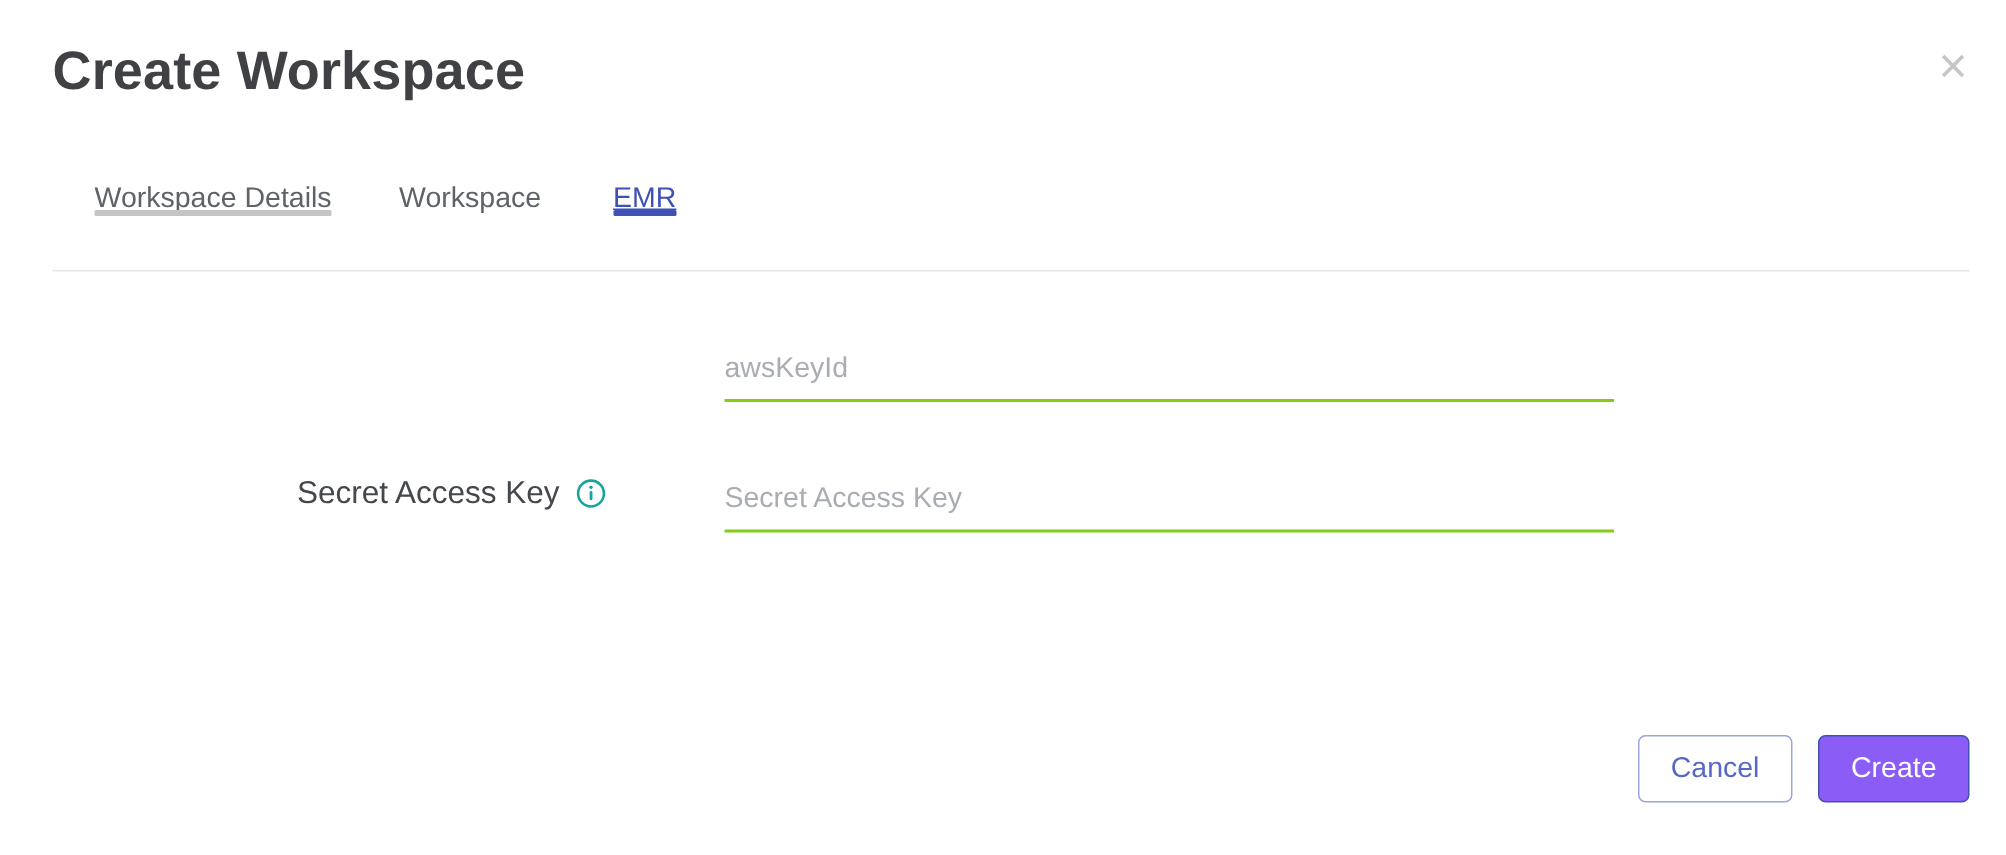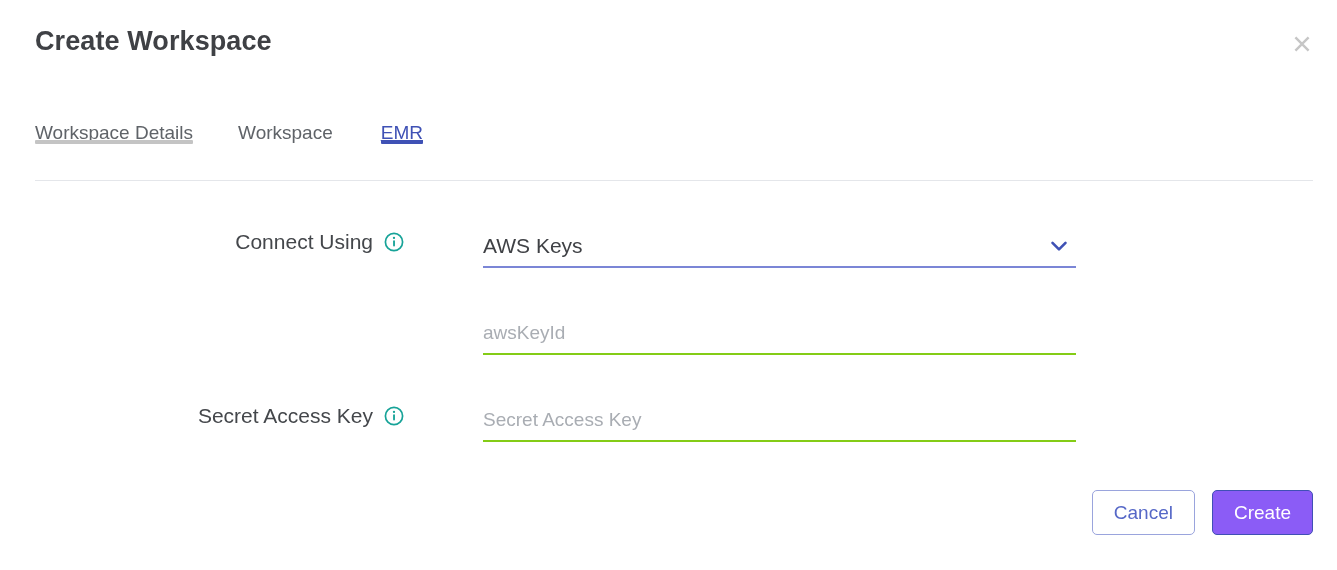--- a/index.html
+++ b/index.html
@@ -29,21 +29,21 @@
   .dialog-header {
     position: absolute;
     left: 0; top: 0;
     width: 100%;
     height: 88px;
   }
   .dialog-title {
     position: absolute;
     left: 35px;
     top: 26px;
-    font-size: 27px;
+    font-size: 36px;
     font-weight: bold;
     color: #3f4145;
     letter-spacing: 0.1px;
     white-space: nowrap;
   }
   .close-button {
     position: absolute;
     right: 21px;
     top: 30px;
     width: 28px;
@@ -67,20 +67,21 @@
     position: absolute;
     left: 35px;
     top: 118px;
     width: 1278px;
     height: 64px;
   }
   .tabs-row {
     display: flex;
     align-items: flex-start;
     height: 100%;
+    margin-left: 28px;
   }
   .tab {
     position: relative;
     font-size: 19px;
     color: #5f6368;
     padding: 4px 0 0 0;
     cursor: pointer;
     white-space: nowrap;
     background: transparent;
     border: none;
@@ -270,38 +271,20 @@
       <div class="tab active">
         <span class="tab-label">EMR</span>
         <span class="tab-underline"></span>
       </div>
     </div>
   </div>
   <div class="tabs-divider"></div>
 
   <div class="form">
 
-    <div class="form-row">
-      <div class="row-label-wrap">
-        <span class="row-label">Connect Using</span>
-        <svg class="info-icon" viewBox="0 0 20 20">
-          <circle cx="10" cy="10" r="8.6" fill="none" stroke="#17a398" stroke-width="1.7"></circle>
-          <circle cx="10" cy="5.9" r="1.15" fill="#17a398"></circle>
-          <rect x="9.1" y="8.3" width="1.85" height="6.2" rx="0.9" fill="#17a398"></rect>
-        </svg>
-      </div>
-      <div class="row-control">
-        <div class="select-field">
-          <span class="select-value">AWS Keys</span>
-          <svg class="chevron-icon" viewBox="0 0 22 22">
-            <path d="M4.5 7.8 L11 14.3 L17.5 7.8" fill="none" stroke="#3f51b5" stroke-width="2.6" stroke-linecap="round" stroke-linejoin="round"></path>
-          </svg>
-        </div>
-      </div>
-    </div>
 
     <div class="form-row">
       <div class="row-control">
         <div class="text-field">
           <input type="text" value="" placeholder="awsKeyId" style="">
         </div>
       </div>
     </div>
 
     <div class="form-row">

